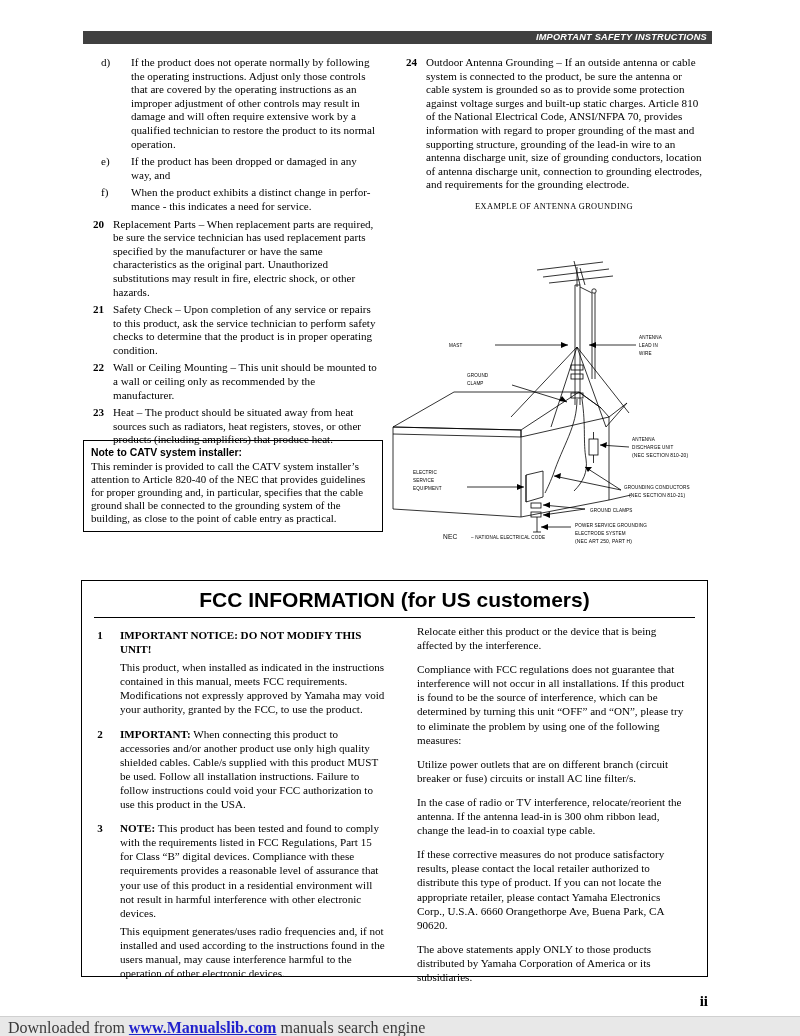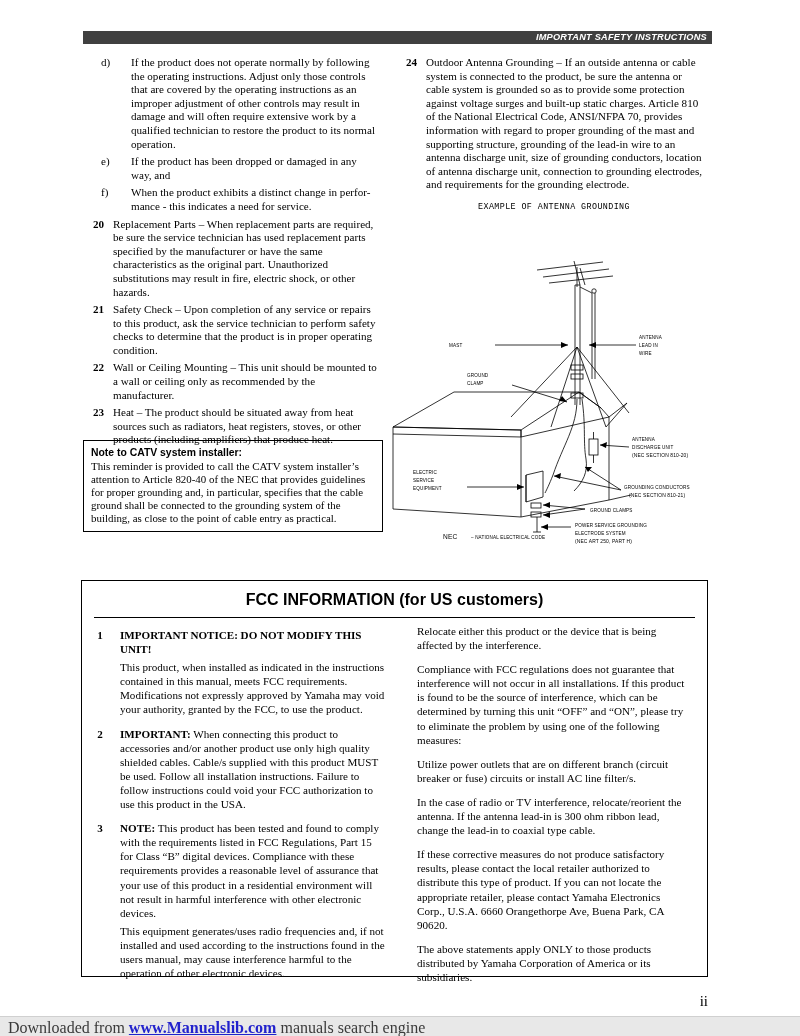--- a/index.html
+++ b/index.html
@@ -85,21 +85,21 @@
     line-height: 13px;
     margin-bottom: 1px;
   }
   #catv-body {
     font-size: 10.9px;
     line-height: 13.1px;
   }
 
   
   #diagram-title {
-    font-family: Liberation Mono, monospace;
+    font-family: Liberation Serif, serif;
     font-size: 8.4px;
     letter-spacing: 0.4px;
     text-align: center;
     margin-top: 10px;
   }
   #antenna-diagram {
     position: absolute;
     left: -5px; top: 175px;
     width: 321px; height: 320px;
   }
@@ -117,21 +117,21 @@
   #fcc-box {
     position: absolute;
     left: 81px; top: 580px;
     width: 627px; height: 397px;
     border: 1px solid #000;
     padding: 8px 12px 10px 12px;
   }
   #fcc-title {
     font-family: "Liberation Sans", sans-serif;
     font-weight: bold;
-    font-size: 16px;
+    font-size: 21px;
     text-align: center;
     line-height: 22px;
     padding-bottom: 4px;
   }
   #fcc-rule {
     border-top: 1px solid #000;
     margin: 2px 0 6px 0;
   }
   #fcc-cols { display: flex; gap: 26px; }
   #fcc-left  { width: 297px; }
@@ -158,21 +158,21 @@
     margin: 0 0 10px 0;
   }
   .fcc-para:last-child { margin-bottom: 0; }
   .lead-gap { margin-bottom: 10px; }
 
   
   #page-number {
     position: absolute;
     right: 92px; top: 993px;
     font-family: "Liberation Serif", serif;
-    font-weight: normal;
+    font-weight: bold;
     font-size: 15px;
   }
   #download-strip {
     position: absolute;
     left: 0; top: 1016px;
     width: 800px; height: 20px;
     background: #e8e8e8;
     border-top: 1px solid #d0d0d0;
   }
   #download-text {

